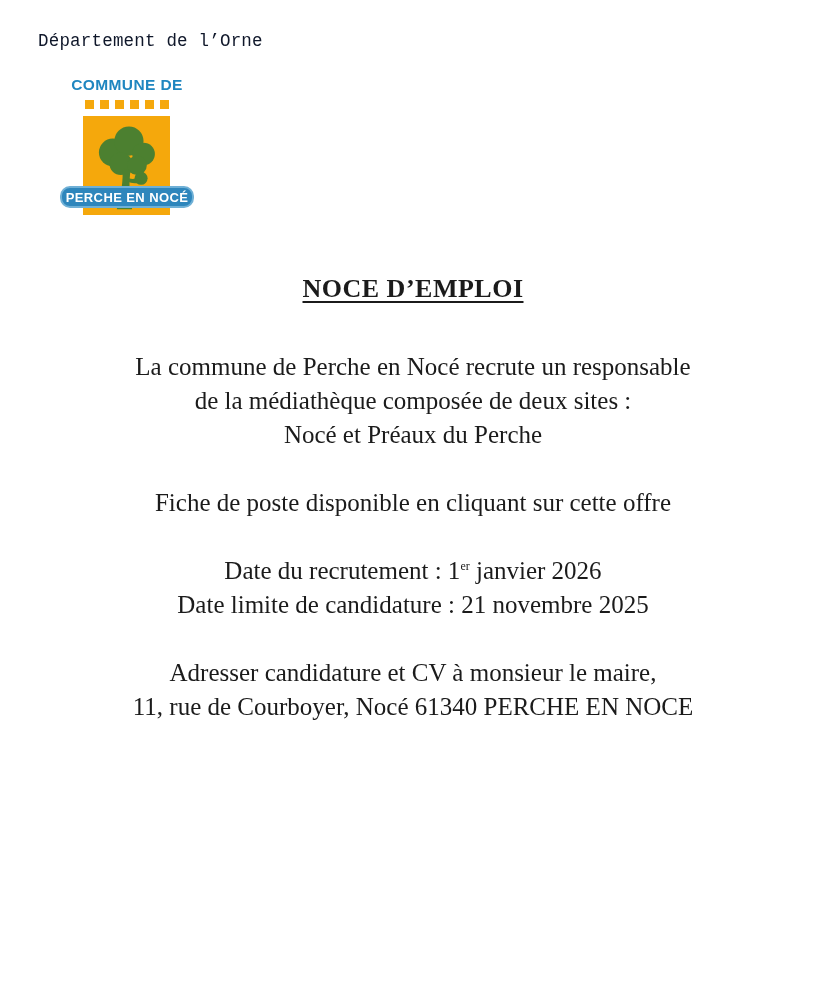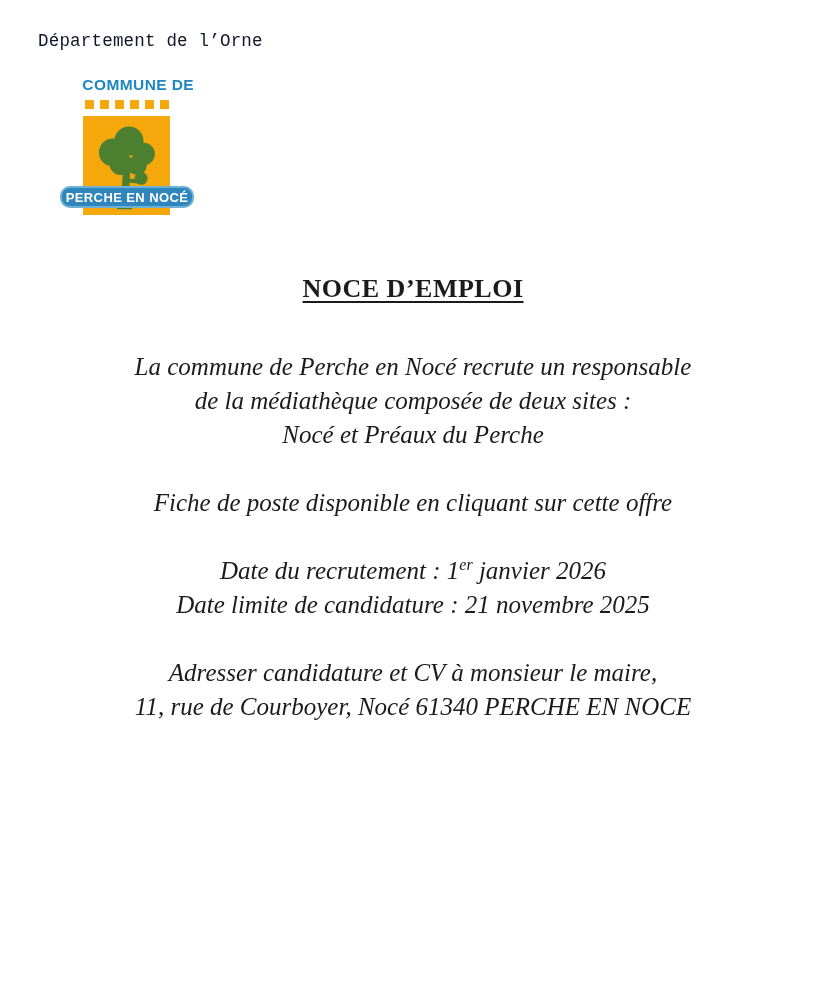--- a/index.html
+++ b/index.html
@@ -29,21 +29,21 @@
     left: 60px;
     top: 76px;
     width: 134px;
     height: 142px;
   }
   .logo-title {
     position: absolute;
     top: 0;
     left: 0;
     width: 100%;
-    text-align: right;
+    text-align: center;
     font-family: "Liberation Sans", sans-serif;
     font-weight: bold;
     font-size: 15.5px;
     letter-spacing: 0.4px;
     color: #1f86c0;
   }
   .squares {
     position: absolute;
     top: 24px;
     left: 0;
@@ -107,27 +107,26 @@
     line-height: 31px;
     font-weight: bold;
     text-decoration: underline;
     text-underline-offset: 4px;
     letter-spacing: 0.5px;
   }
   .content p {
     margin: 34px 0 0 0;
     font-size: 25px;
     line-height: 34px;
-    font-style: italic;
   }
   .content p.first {
     margin-top: 46px;
   }
   .content sup {
-    font-size: 16px;
+    font-size: 12px;
     line-height: 0;
     vertical-align: super;
   }
 </style>
 </head>
 <body>
 
 <div class="page">
 
   <div class="dept">Département de l’Orne</div>

